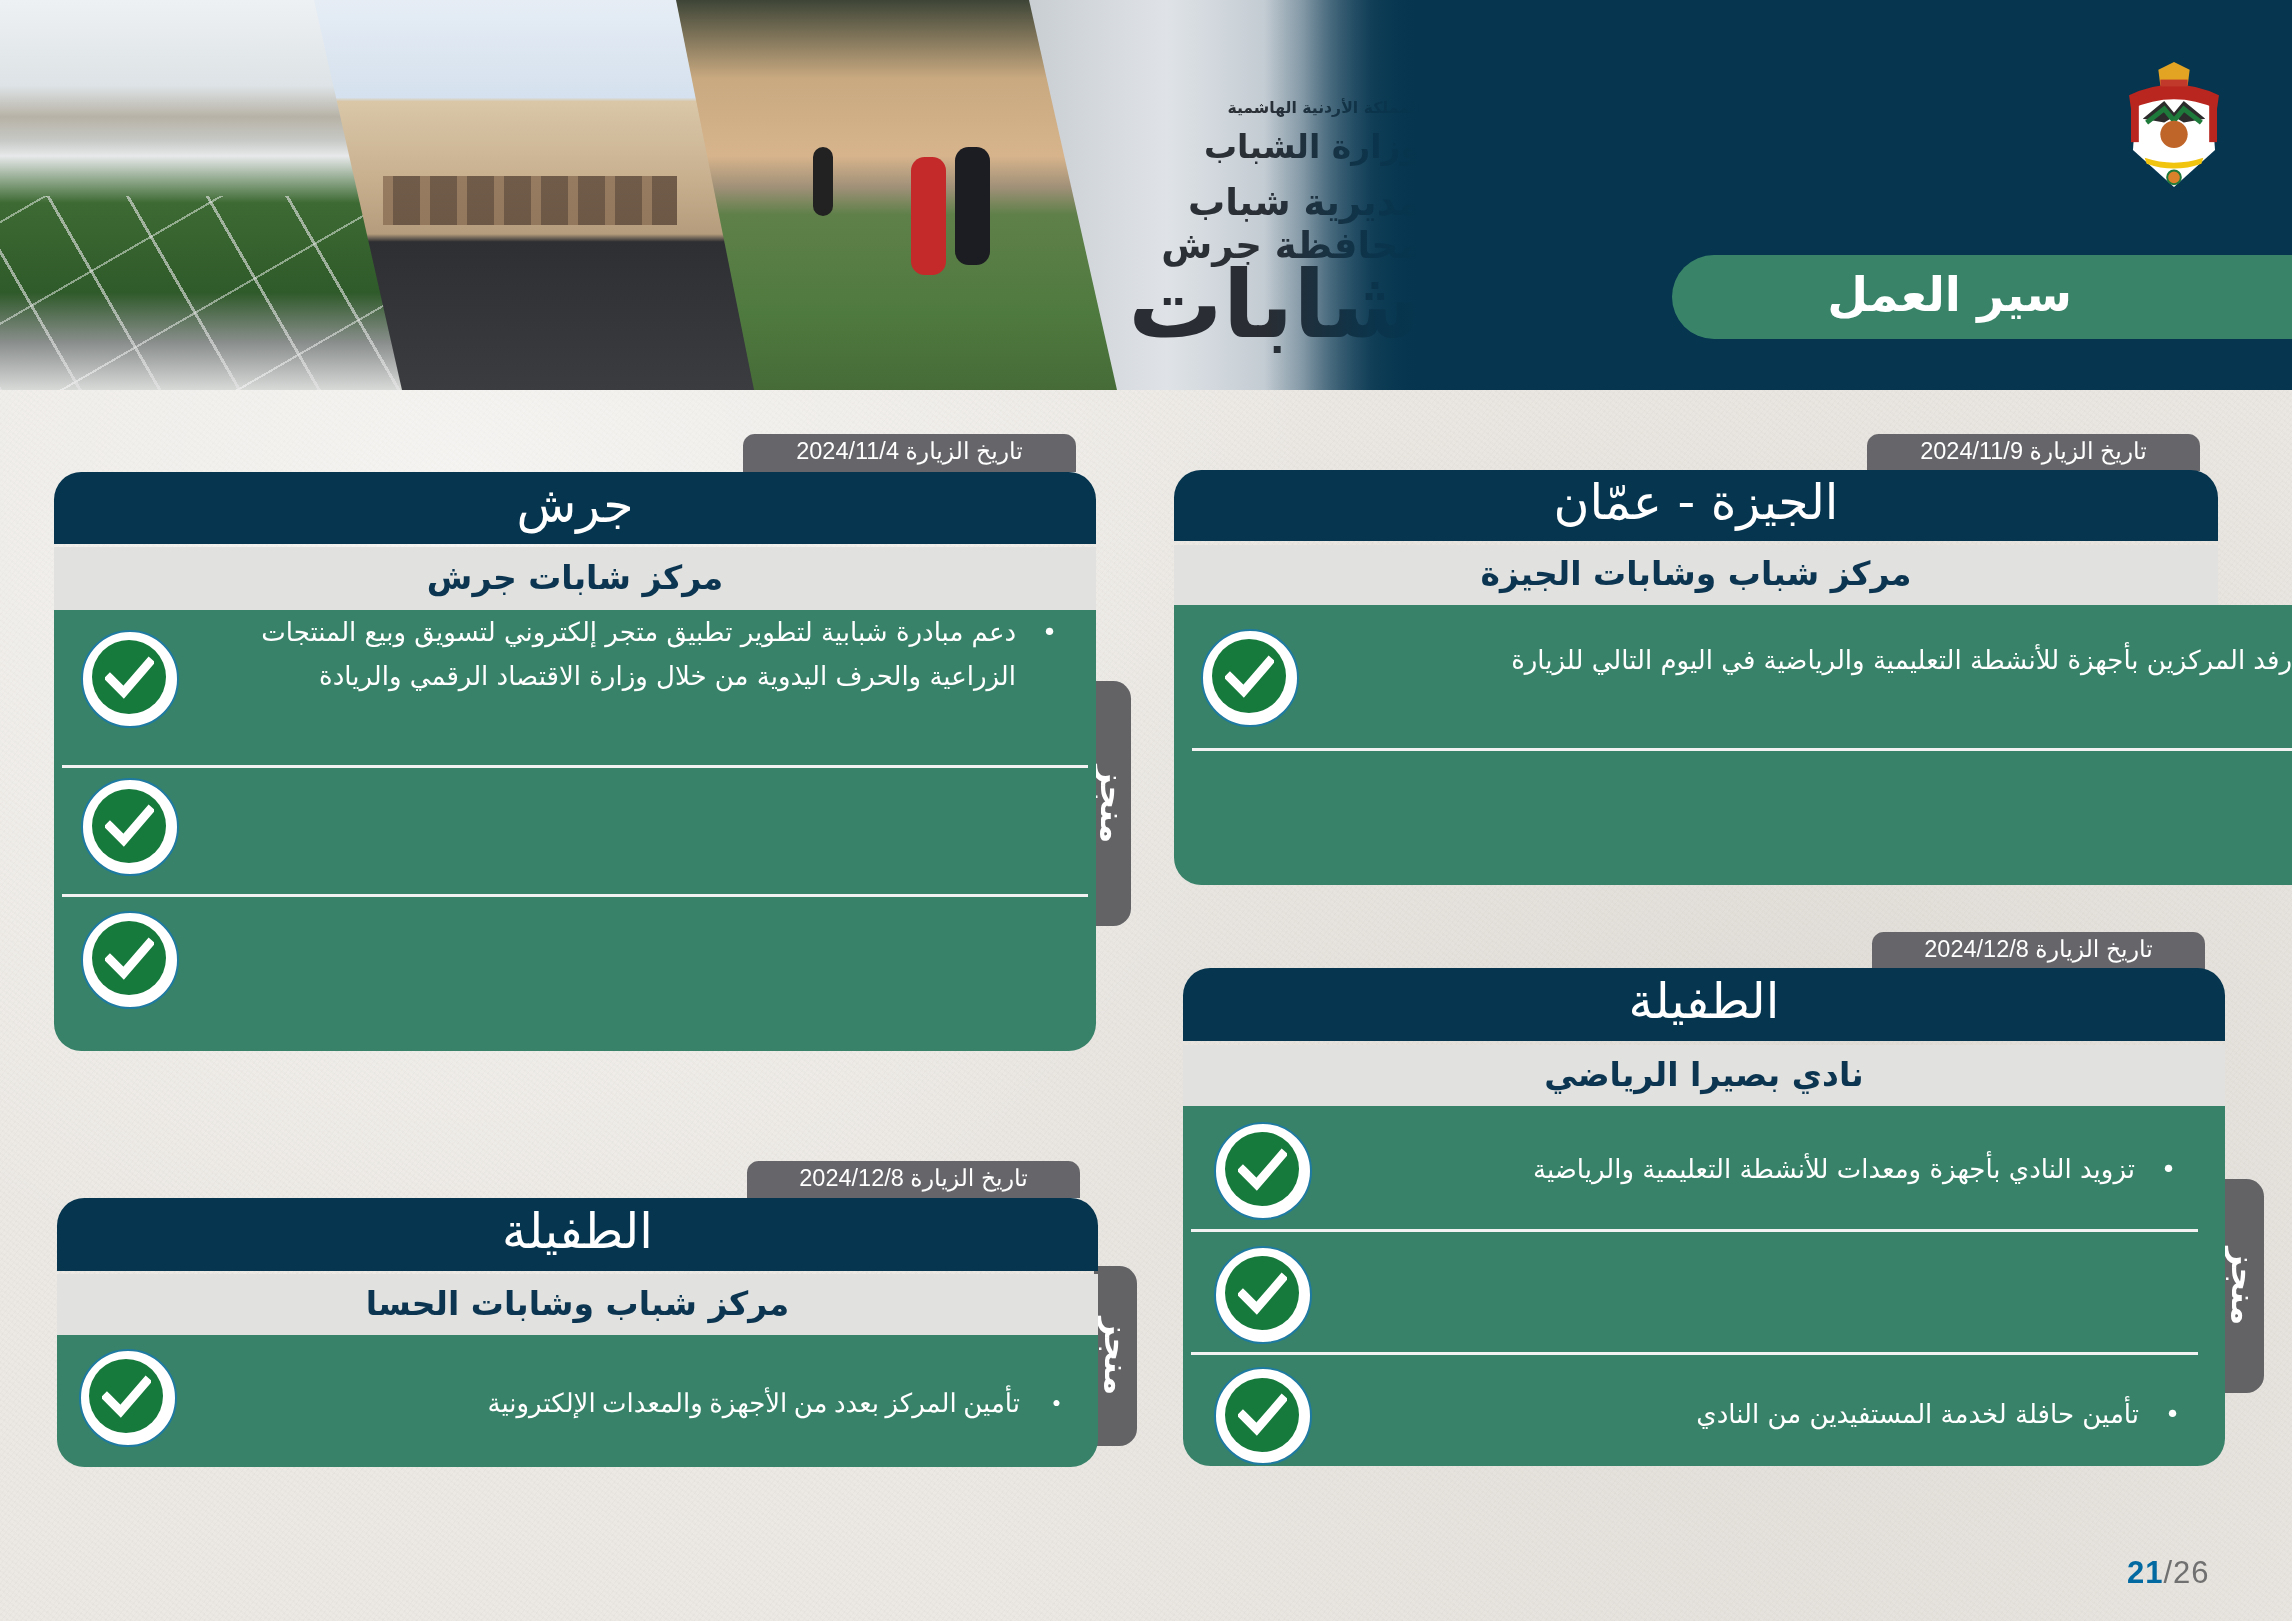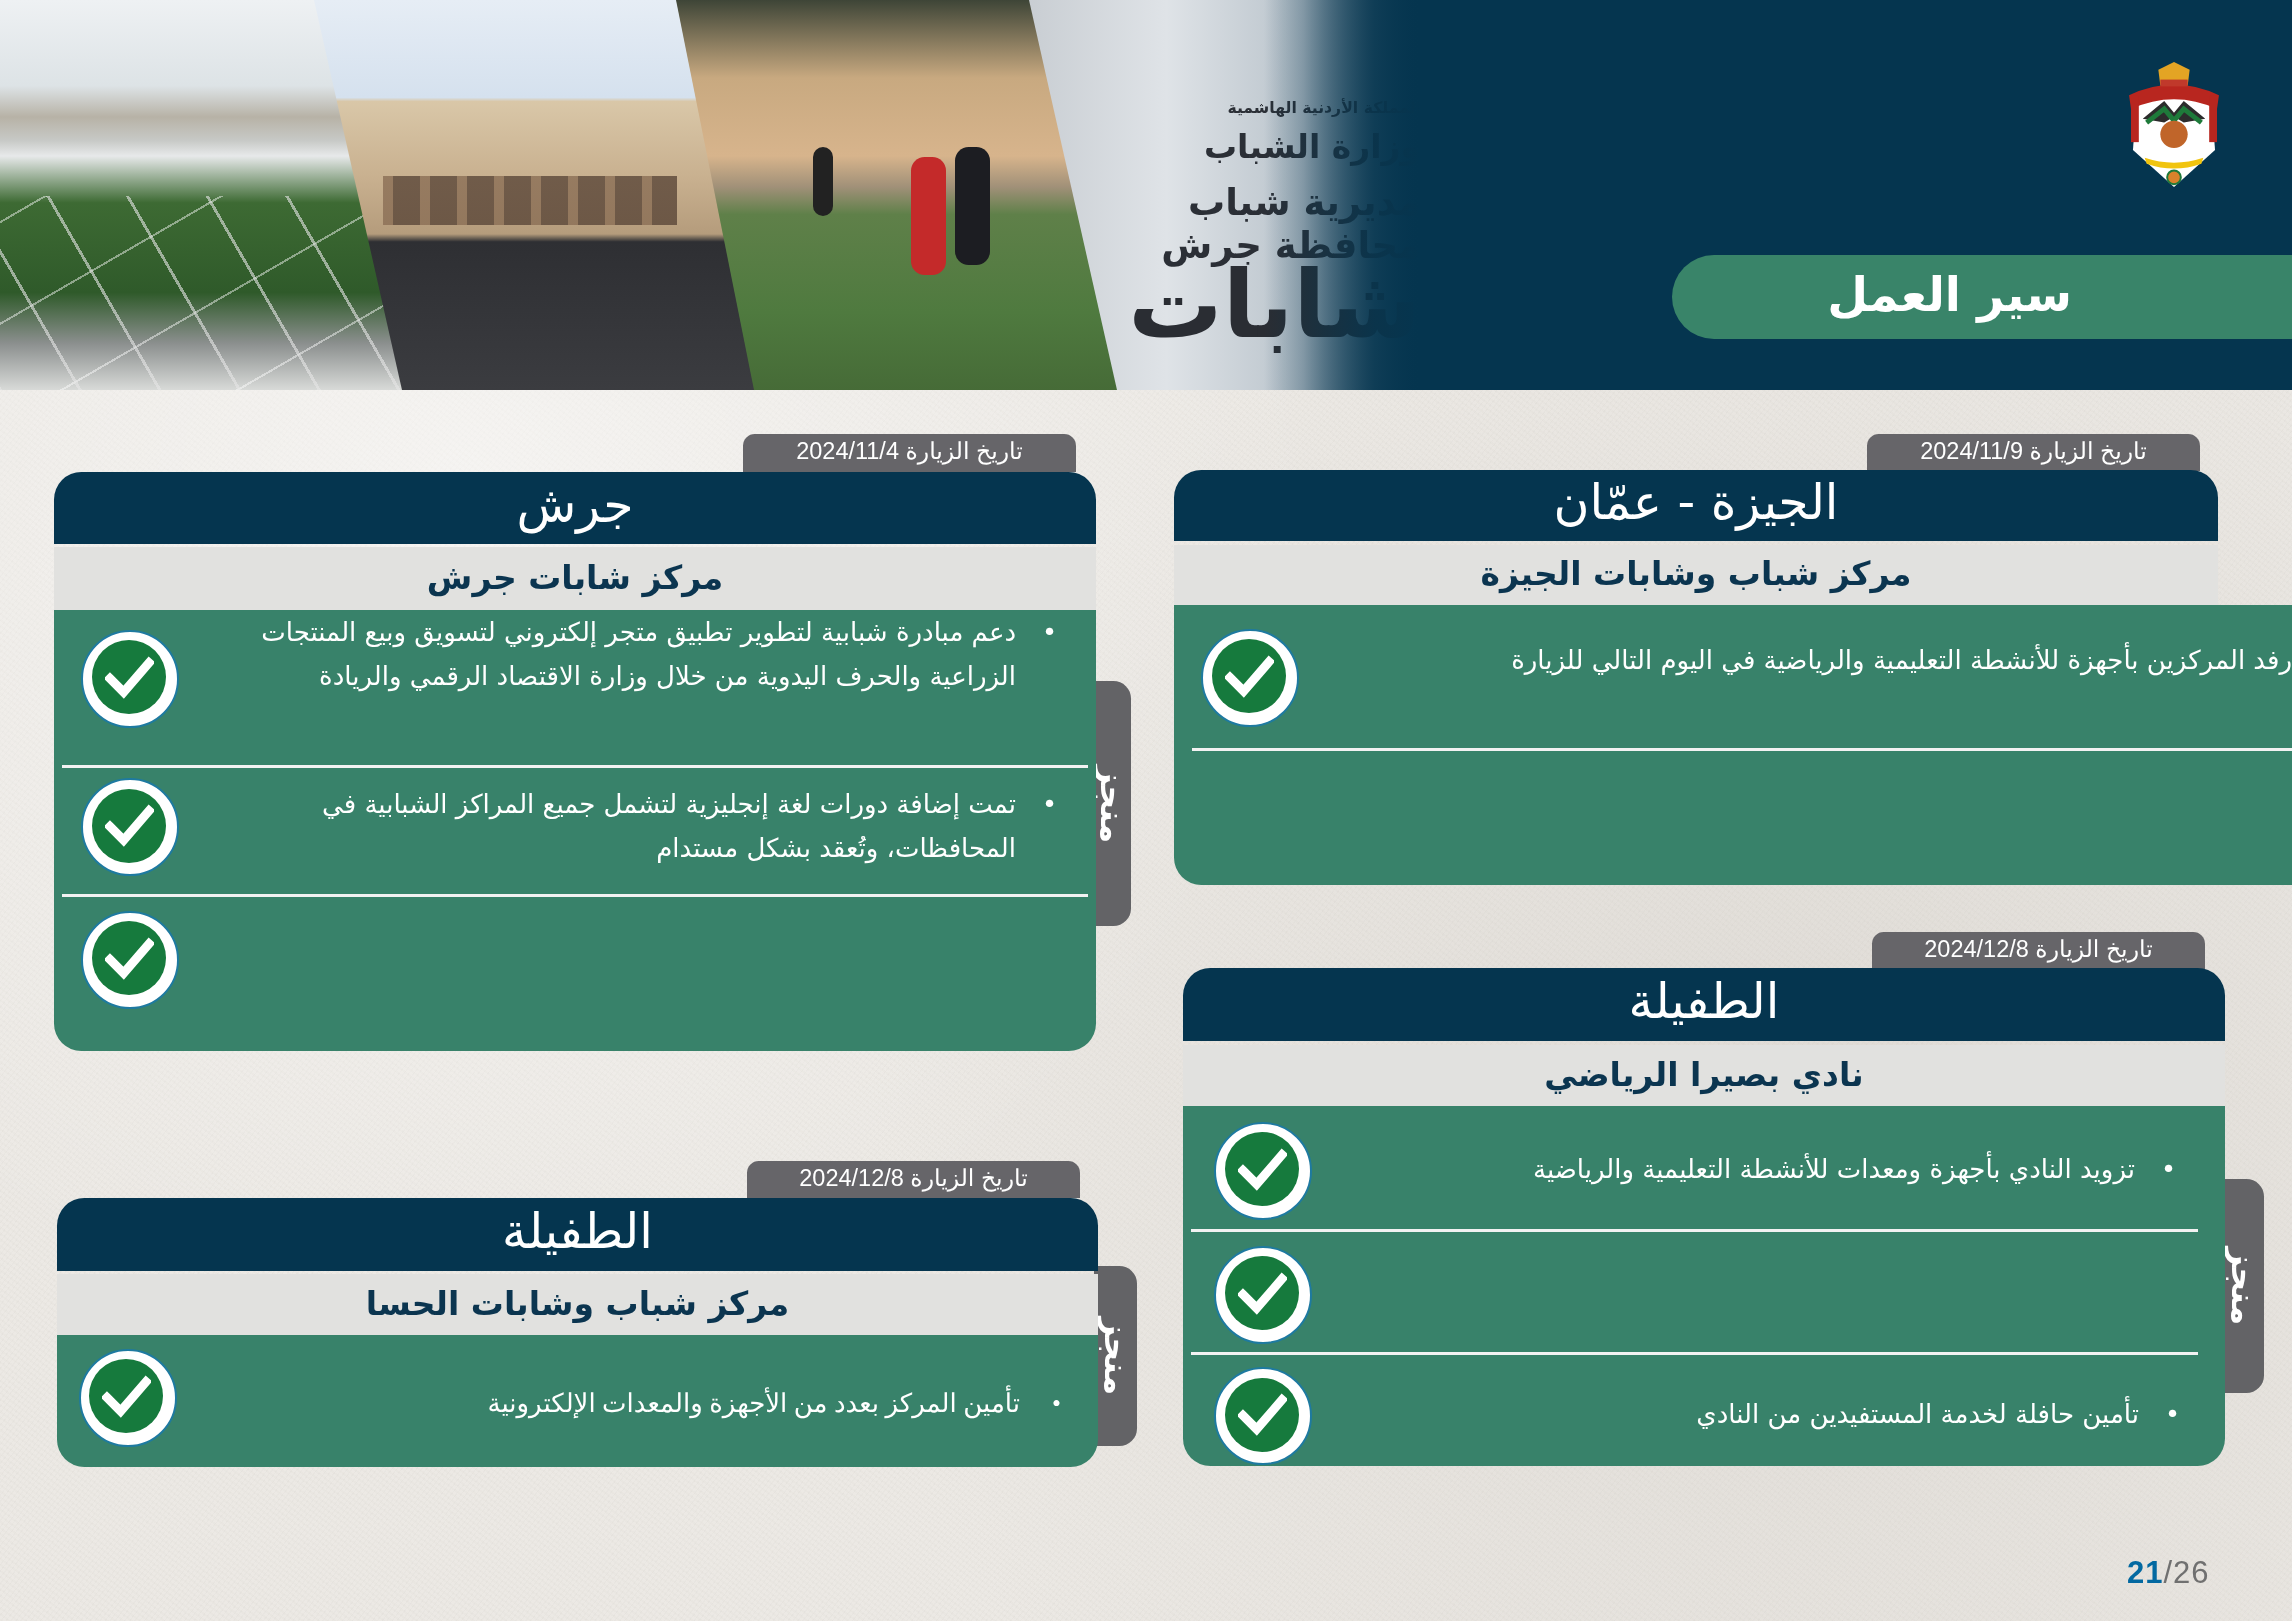--- a/index.html
+++ b/index.html
@@ -148,21 +148,20 @@
       </div>
       <div class="item-text" style="right:80px;top:0;width:804px;">دعم مبادرة شبابية لتطوير تطبيق متجر إلكتروني لتسويق وبيع المنتجات الزراعية والحرف اليدوية من خلال وزارة الاقتصاد الرقمي والريادة</div>
     </div>
     <div class="item-divider" style="top:155px;left:7.8px;right:7.8px;"></div>
     <div class="item" style="top:158px;height:127px;">
       <div class="check" style="left:27.4px;top:9.8px;">
         <svg viewBox="0 0 50 46">
             <path d="M5 24 L19 38 L45 8" stroke="#fff" stroke-width="9" fill="none" stroke-linecap="square"></path>
           </svg>
       </div>
-      <div class="item-text" style="right:80px;top:13.7px;width:804px;">تمت إضافة دورات لغة إنجليزية لتشمل جميع المراكز الشبابية في المحافظات، وتُعقد بشكل مستدام</div>
     </div>
     <div class="item-divider" style="top:284px;left:7.8px;right:7.8px;"></div>
     <div class="item" style="top:287px;height:154px;">
       <div class="check" style="left:27.4px;top:13.7px;">
         <svg viewBox="0 0 50 46">
             <path d="M5 24 L19 38 L45 8" stroke="#fff" stroke-width="9" fill="none" stroke-linecap="square"></path>
           </svg>
       </div>
     </div>
   </div>

